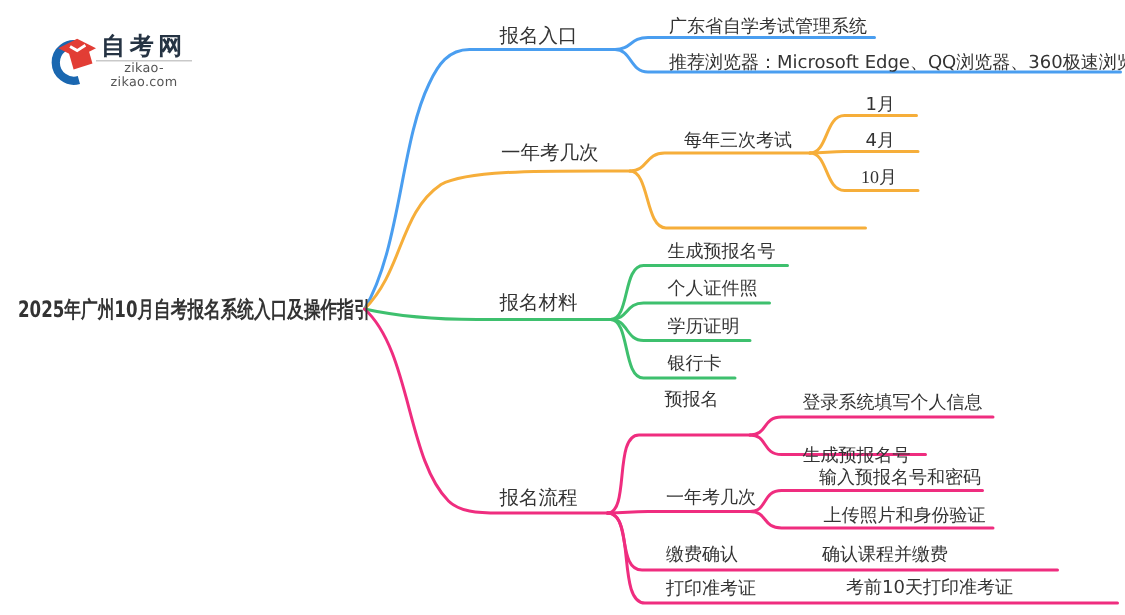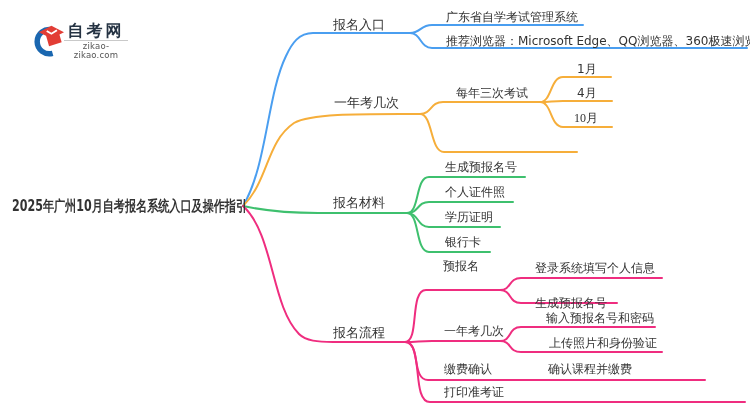--- a/index.html
+++ b/index.html
@@ -101,14 +101,15 @@
   <span class="node parent" style="left:333px; top:326px;">报名流程</span>
   <span class="node" style="left:443px; top:259px;">预报名</span>
   <span class="node" style="left:535px; top:261px;">登录系统填写个人信息</span>
   <span class="node" style="left:535px; top:297px;font-family:Liberation Mono, monospace;">生成预报名号</span>
   <span class="node" style="left:444px; top:324px;">一年考几次</span>
   <span class="node" style="left:549px; top:336px;">上传照片和身份验证</span>
   <span class="node" style="left:546px; top:311px;">输入预报名号和密码</span>
   <span class="node" style="left:444px; top:362px;">缴费确认</span>
   <span class="node" style="left:548px; top:362px;">确认课程并缴费</span>
   <span class="node" style="left:444px; top:385px;">打印准考证</span>
+  <span class="node" style="left:564px; top:384px;">考前10天打印准考证</span>
 
 </div>
 
 </body></html>

